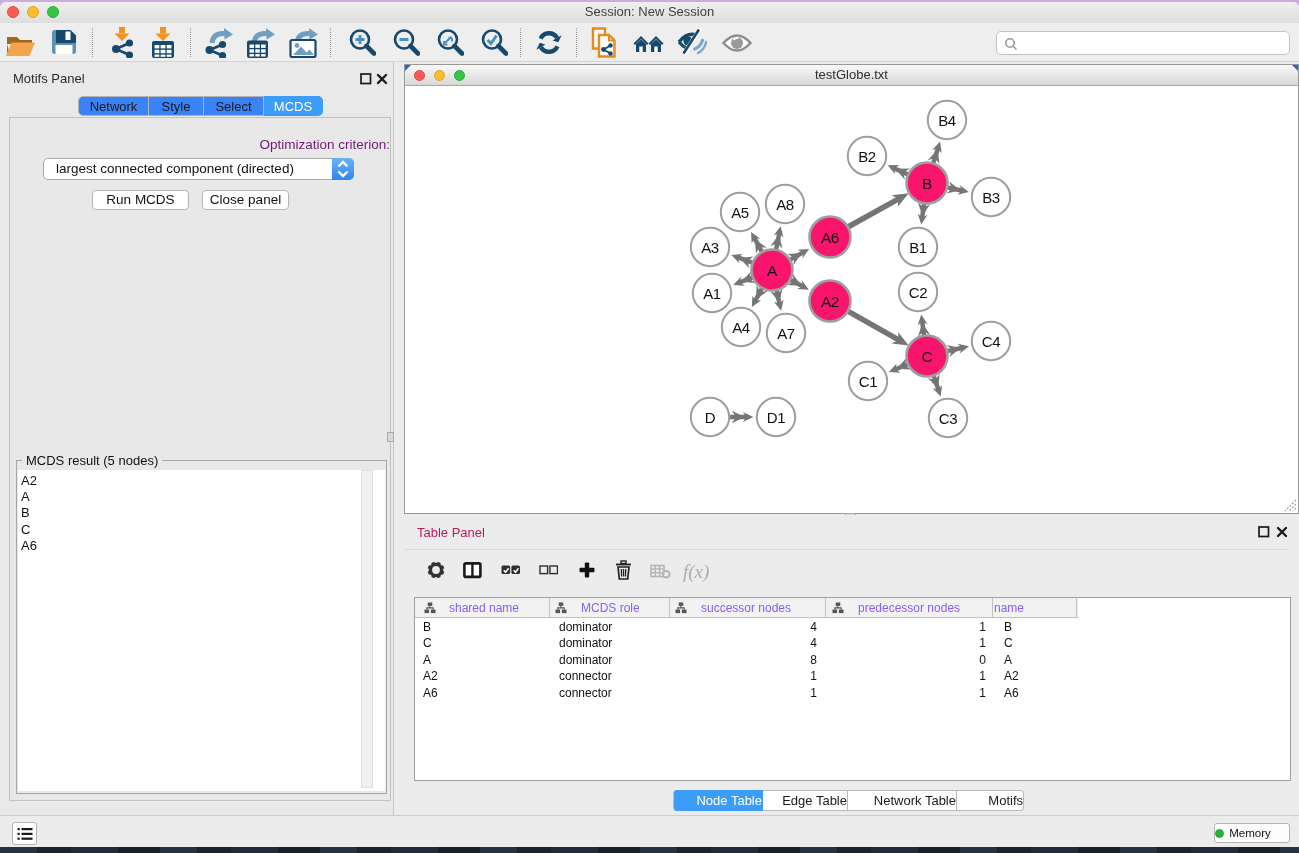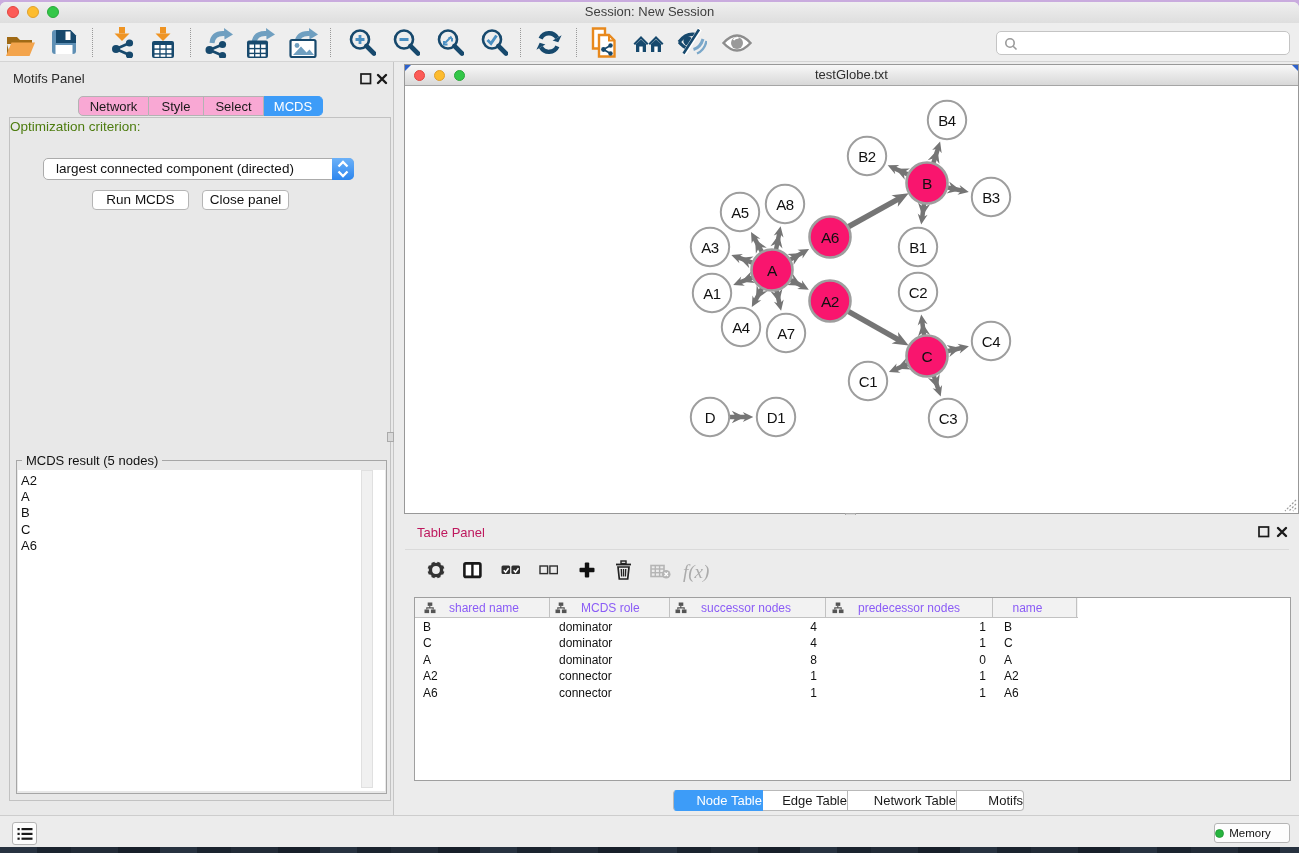--- a/index.html
+++ b/index.html
@@ -8,26 +8,26 @@
 #titlebar{position:absolute;left:0;top:0;width:100%;height:36px;background:linear-gradient(#efefef,#d3d3d3);border-bottom:1px solid #bcbcbc}
 #titlebar .t{width:100%;text-align:center;font-size:13px;color:#3e3e3e;line-height:20px}
 .light{position:absolute;top:4px;width:12px;height:12px;border-radius:50%}
 #toolbar{position:absolute;left:0;top:21px;width:100%;height:39px;background:#eeeeee;border-bottom:1px solid #d4d4d4}
 .tsep{position:absolute;top:5px;height:29px;width:0;border-left:1px dotted #999}
 .ticon{position:absolute;top:5px}
 #search{position:absolute;left:996px;top:8px;width:294px;height:24px;background:#fff;border:1px solid #c4c4c4;border-radius:5px}
 #leftpanel{position:absolute;left:0;top:60px;width:394px;height:753px;background:#e9e9e9;border-right:1px solid #c6c6c6}
 #lp-title{position:absolute;left:13px;top:9px;font-size:13px;color:#2b2b2b}
 .seg{position:absolute;top:34px;height:20px;display:flex;font-size:13px;line-height:18px;text-align:center;color:#1a1a1a}
-.seg div{background:#f9a8d4;border:1px solid #b3b3b3;border-left:none;padding-top:1px}
+.seg div{background:#3b82f6;border:1px solid #b3b3b3;border-left:none;padding-top:1px}
 .seg div:first-child{border-left:1px solid #b3b3b3;border-radius:5px 0 0 5px}
 .seg div:last-child{border-radius:0 5px 5px 0}
 .seg .sel{background:#3d9cf8;border-color:#3d9cf8;color:#fff}
 #lp-content{position:absolute;left:9px;top:55px;width:382px;height:684px;background:#e8e8e8;border:1px solid #c2c2c2}
-#opt-label{position:absolute;left:0;top:1px;width:100%;text-align:left;font-size:13.5px;color:#4d7c0f}
+#opt-label{position:absolute;left:0;top:19px;width:100%;text-align:right;font-size:13.5px;color:#701a75}
 #dropdown{position:absolute;left:33px;top:40px;width:311px;height:22px;background:#fff;border:1px solid #ababab;border-radius:5px;font-size:13.5px;line-height:20px;color:#111;padding-left:12px}
 #stepper{position:absolute;right:-1px;top:-1px;width:22px;height:22px;border-radius:0 5px 5px 0;background:linear-gradient(#6cb1f8,#2d86ee)}
 .btn{position:absolute;height:20px;background:#fff;border:1px solid #b5b5b5;border-radius:4px;font-size:13.5px;text-align:center;color:#111;line-height:18px}
 #groupbox{position:absolute;left:6px;top:342px;width:371px;height:334px;border:1px solid #a6a6a6}
 #gb-label{position:absolute;left:5px;top:-8px;background:#e8e8e8;padding:0 4px;font-size:13px;color:#111}
 #gb-white{position:absolute;left:1px;top:9px;width:367px;height:321px;background:#fff}
 #gb-list{position:absolute;left:3px;top:3px;font-size:13px;color:#111;line-height:16.2px}
 #gb-scroll{position:absolute;right:12px;top:0px;width:12px;height:318px;background:#f0f0f0;border:1px solid #e0e0e0}
 #innerwin{position:absolute;left:404px;top:62px;width:895px;height:450px;border:1px solid #989898;background:#fff}
 #iw-titlebar{position:absolute;left:0;top:0;width:100%;height:21px;background:linear-gradient(#f8f8f8,#d8d8d8);border-bottom:1px solid #a5a5a5}
@@ -445,21 +445,21 @@
           <div class="hlab" style="left:286px">successor nodes</div>
           <svg style="position:absolute;left:417px;top:4px" width="12" height="12" viewBox="0 0 12 12">
             <g fill="#555">
               <rect x="3.7" y="0.5" width="4.6" height="3.4"></rect>
               <rect x="0.5" y="7.5" width="4.6" height="3.6"></rect>
               <rect x="6.9" y="7.5" width="4.6" height="3.6"></rect>
               <path d="M5.8 3.9 v2 M2.8 7.5 v-1.6 h6.4 v1.6" fill="none" stroke="#555" stroke-width="1.1"></path>
             </g>
           </svg>
           <div class="hlab" style="left:443px">predecessor nodes</div>
-          <div class="hlab" style="left:579px;width:67px;text-align:center">name</div>
+          <div class="hlab" style="left:579px;width:67px;">name</div>
       </div>
       <div class="cellcol" style="left:8px">B<br>C<br>A<br>A2<br>A6</div>
       <div class="cellcol" style="left:144px">dominator<br>dominator<br>dominator<br>connector<br>connector</div>
       <div class="cellcol" style="left:255px;width:147px;text-align:right">4<br>4<br>8<br>1<br>1</div>
       <div class="cellcol" style="left:411px;width:160px;text-align:right">1<br>1<br>0<br>1<br>1</div>
       <div class="cellcol" style="left:589px">B<br>C<br>A<br>A2<br>A6</div>
     </div>
     <div class="tabs" style="left:278px">
       <div class="sel" style="width:90px">Node Table</div>
         <div style="width:85px">Edge Table</div>

